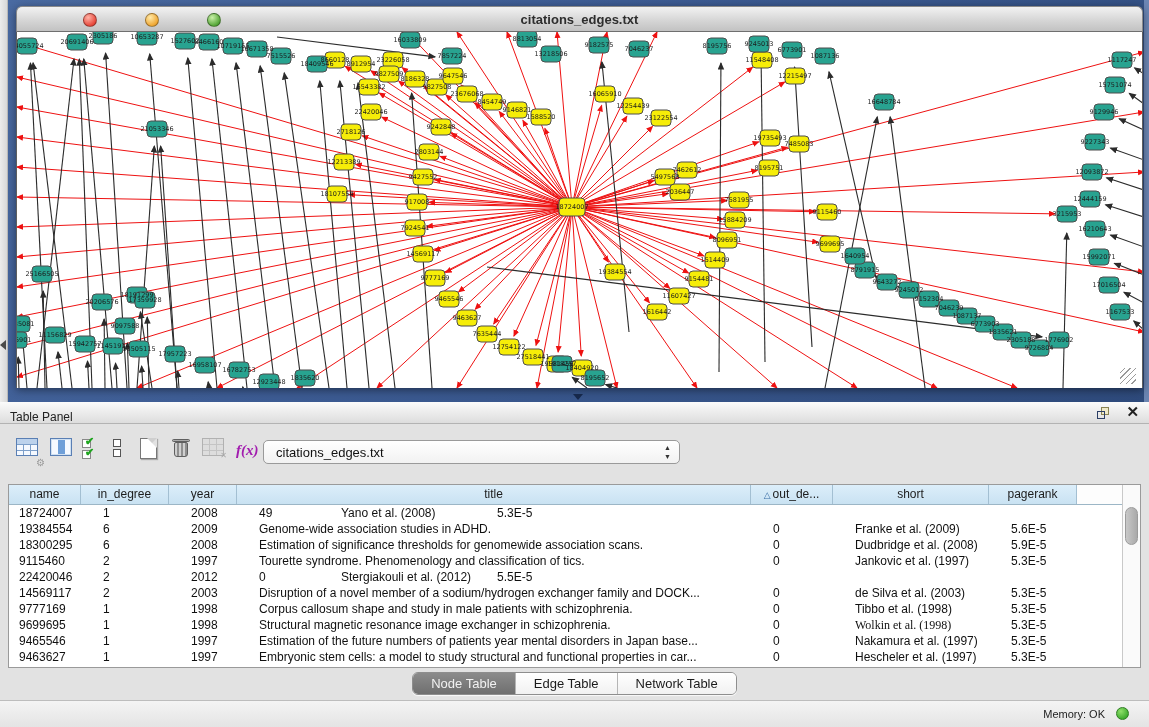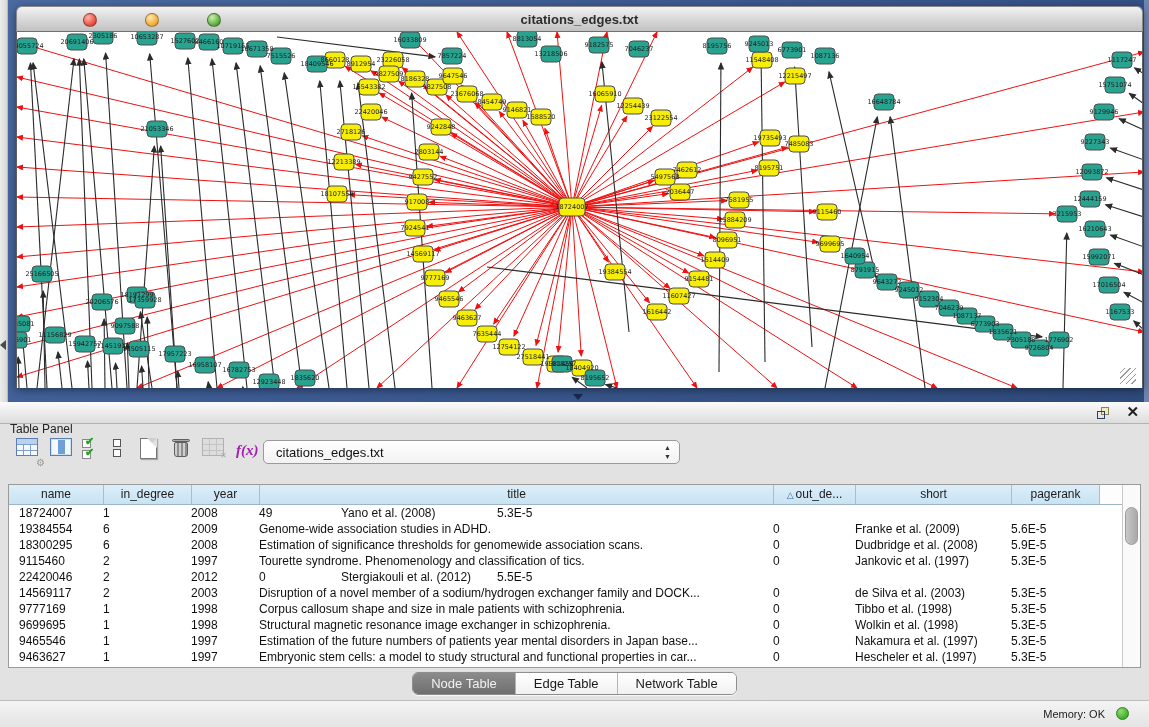--- a/index.html
+++ b/index.html
@@ -28,21 +28,21 @@
   .tl-green { left:190px; background:radial-gradient(circle at 35% 30%, #c9f0a8, #57a83a 70%); }
   .canvas-wrap { position:relative; width:1127px; height:356px; background:#ffffff; border-left:1px solid #5f5f5f; border-right:1px solid #5f5f5f; overflow:hidden; }
   svg.graph { position:absolute; left:0; top:0; }
   .node-label { font-family:"DejaVu Sans",sans-serif; font-size:6.5px; fill:#1c1c1c; }
   .resize-grip { position:absolute; right:6px; bottom:4px; width:16px; height:16px;
     background:repeating-linear-gradient(135deg, transparent 0 3px, #9a9a9a 3px 4px); }
 
   
   .table-panel { position:absolute; left:0; top:402px; width:1149px; height:298px; background:#e2e2e2; }
   .panel-header { position:relative; height:22px; background:linear-gradient(#fbfbfb,#dddddd); border-bottom:1px solid #b3b3b3; }
-  .panel-title { position:absolute; left:10px; top:20px; font-size:12px; color:#222; }
+  .panel-title { position:absolute; left:10px; top:8px; font-size:12px; color:#222; }
   .panel-float { position:absolute; right:38px; top:4px; width:14px; height:14px; cursor:default; }
   .panel-float .sq1 { position:absolute; left:4px; top:1px; width:8px; height:8px; border:1px solid #8a8352; background:#efe9c8; }
   .panel-float .sq2 { position:absolute; left:0px; top:5px; width:8px; height:8px; border:1px solid #2c3f66; background:transparent; }
   .panel-close { position:absolute; right:10px; top:2px; font-size:15px; font-weight:bold; color:#222; line-height:16px; }
 
   
   .toolbar { position:relative; height:56px; }
   .tb-icon { position:absolute; top:14px; width:26px; height:26px; }
   .grid-ico { width:22px; height:18px; border:1px solid #5a7fb4; background:
       linear-gradient(#bcd2ec,#bcd2ec) 0 0/22px 5px no-repeat,
@@ -569,21 +569,21 @@
       <div class="src-select">
         <span class="src-text">citations_edges.txt</span>
         <span class="src-arrows">▲<br>▼</span>
       </div>
     </div>
 
     <div class="tbl">
       <div class="tbl-main">
         <div class="tbl-cols">
           <div class="thead" id="thead">
-              <div class="th" style="width: 95px; text-align: center;">name</div>
+              <div class="th" style="width: 72px; text-align: center;">name</div>
               <div class="th" style="width: 88px;">in_degree</div>
               <div class="th" style="width: 68px;">year</div>
               <div class="th" style="width: 514px;">title</div>
               <div class="th" style="width: 82px;"><span class="sort-tri">△</span>out_de...</div>
               <div class="th" style="width: 156px;">short</div>
               <div class="th" style="width: 88px;">pagerank</div>
               <div class="th filler"></div>
             </div>
           <div class="tbody" id="tbody">
               <div class="tr">
@@ -635,32 +635,32 @@
                 <div class="td" style="width: 68px;">2003</div>
                 <div class="td" style="width: 514px;">Disruption of a novel member of a sodium/hydrogen exchanger family and DOCK...</div>
                 <div class="td" style="width: 82px;">0</div>
                 <div class="td" style="width: 156px;">de Silva et al. (2003)</div>
                 <div class="td" style="width: 88px;">5.3E-5</div>
               </div>
               <div class="tr">
                 <div class="td" style="width: 84px;">9777169</div>
                 <div class="td" style="width: 88px;">1</div>
                 <div class="td" style="width: 68px;">1998</div>
-                <div class="td" style="width: 514px;">Corpus callosum shape and size in male patients with schizophrenia.</div>
+                <div class="td" style="width: 514px;">Corpus callosum shape and study in male patients with schizophrenia.</div>
                 <div class="td" style="width: 82px;">0</div>
                 <div class="td" style="width: 156px;">Tibbo et al. (1998)</div>
                 <div class="td" style="width: 88px;">5.3E-5</div>
               </div>
               <div class="tr">
                 <div class="td" style="width: 84px;">9699695</div>
                 <div class="td" style="width: 88px;">1</div>
                 <div class="td" style="width: 68px;">1998</div>
                 <div class="td" style="width: 514px;">Structural magnetic resonance image exchanger in schizophrenia.</div>
                 <div class="td" style="width: 82px;">0</div>
-                <div class="td" style="width: 156px;">Wolkin et al. (1998)</div>
+                <div class="td" style="width: 156px; font-family: Liberation Serif, serif;">Wolkin et al. (1998)</div>
                 <div class="td" style="width: 88px;">5.3E-5</div>
               </div>
               <div class="tr">
                 <div class="td" style="width: 84px;">9465546</div>
                 <div class="td" style="width: 88px;">1</div>
                 <div class="td" style="width: 68px;">1997</div>
                 <div class="td" style="width: 514px;">Estimation of the future numbers of patients year mental disorders in Japan base...</div>
                 <div class="td" style="width: 82px;">0</div>
                 <div class="td" style="width: 156px;">Nakamura et al. (1997)</div>
                 <div class="td" style="width: 88px;">5.3E-5</div>

